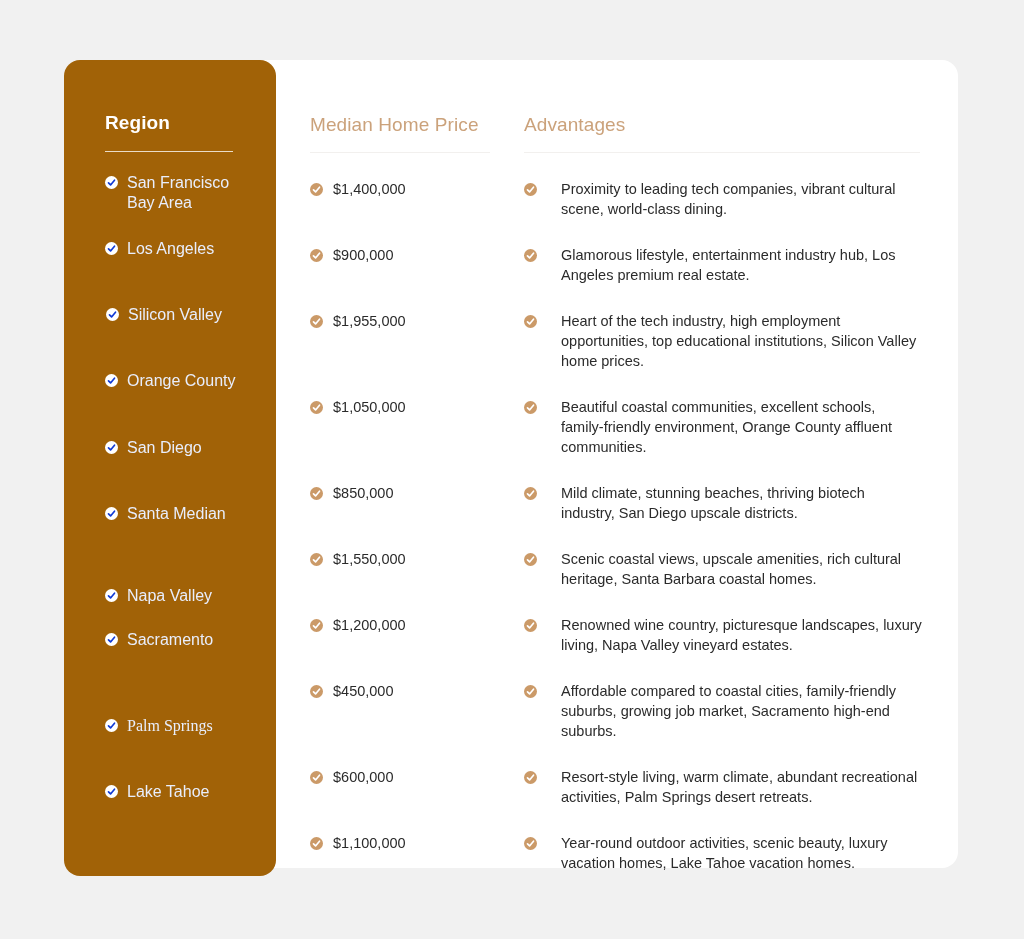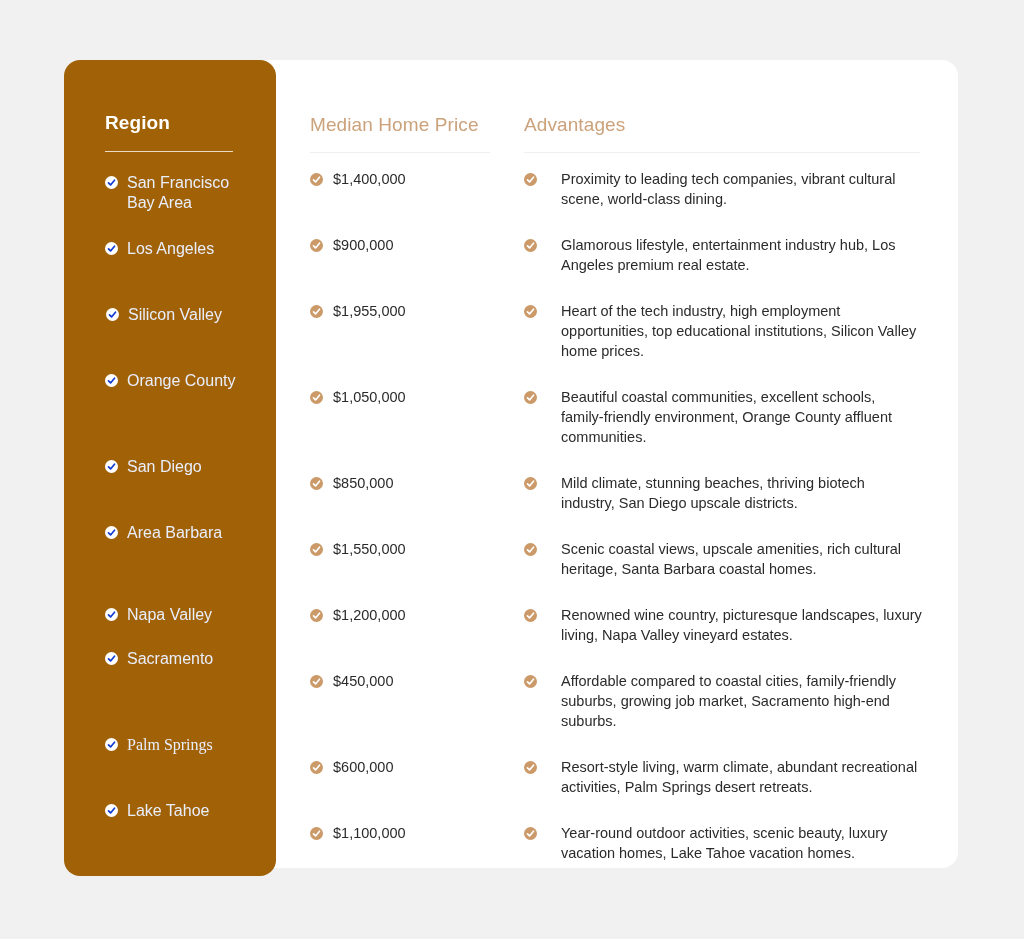--- a/index.html
+++ b/index.html
@@ -115,21 +115,21 @@
     letter-spacing: .1px;
   }
   .ch-price { width: 214px; }
   .ch-adv   { width: 398px; }
 
   .head-rules { display: flex; margin-top: 14px; }
   .hr-price { width: 180px; height: 1.4px; background: #f2f0ee; }
   .hr-gap   { width: 34px; }
   .hr-adv   { width: 396px; height: 1.4px; background: #f2f0ee; }
 
-  #rows { margin-top: 16px; }
+  #rows { margin-top: 26px; }
 
   .row { display: flex; margin-bottom: 26px; }
   .row:last-child { margin-bottom: 0; }
 
   .cell { display: flex; align-items: flex-start; }
   .c-price { width: 214px; }
   .c-adv   { width: 398px; gap: 12px; }
 
   .cell-text {
     padding-left: 10px;
@@ -175,35 +175,35 @@
           <span class="region-label">Silicon Valley</span>
         </div>
         <div class="region-row" style="margin-top: 46px;">
           <span class="bullet-w">
             <svg width="9" height="9" viewBox="0 0 24 24" fill="none" stroke="#1039d4" stroke-width="4.5" stroke-linecap="round" stroke-linejoin="round">
               <polyline points="4,13 9.5,18.5 20,6"></polyline>
             </svg>
           </span>
           <span class="region-label">Orange County</span>
         </div>
-        <div class="region-row" style="margin-top: 66px;">
+        <div class="region-row" style="margin-top: 47px;">
           <span class="bullet-w">
             <svg width="9" height="9" viewBox="0 0 24 24" fill="none" stroke="#1039d4" stroke-width="4.5" stroke-linecap="round" stroke-linejoin="round">
               <polyline points="4,13 9.5,18.5 20,6"></polyline>
             </svg>
           </span>
           <span class="region-label">San Diego</span>
         </div>
         <div class="region-row" style="margin-top: 46px;">
           <span class="bullet-w">
             <svg width="9" height="9" viewBox="0 0 24 24" fill="none" stroke="#1039d4" stroke-width="4.5" stroke-linecap="round" stroke-linejoin="round">
               <polyline points="4,13 9.5,18.5 20,6"></polyline>
             </svg>
           </span>
-          <span class="region-label">Area Barbara</span>
+          <span class="region-label">Santa Median</span>
         </div>
         <div class="region-row" style="margin-top: 62px;">
           <span class="bullet-w">
             <svg width="9" height="9" viewBox="0 0 24 24" fill="none" stroke="#1039d4" stroke-width="4.5" stroke-linecap="round" stroke-linejoin="round">
               <polyline points="4,13 9.5,18.5 20,6"></polyline>
             </svg>
           </span>
           <span class="region-label">Napa Valley</span>
         </div>
         <div class="region-row" style="margin-top: 24px;">

